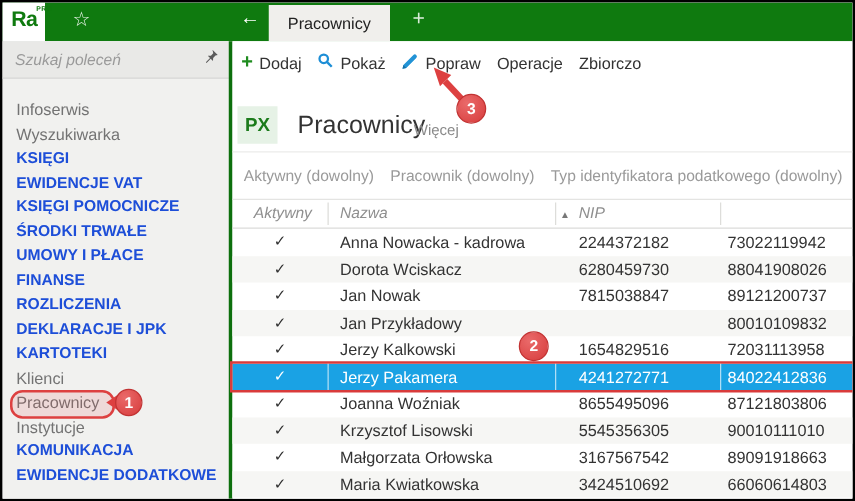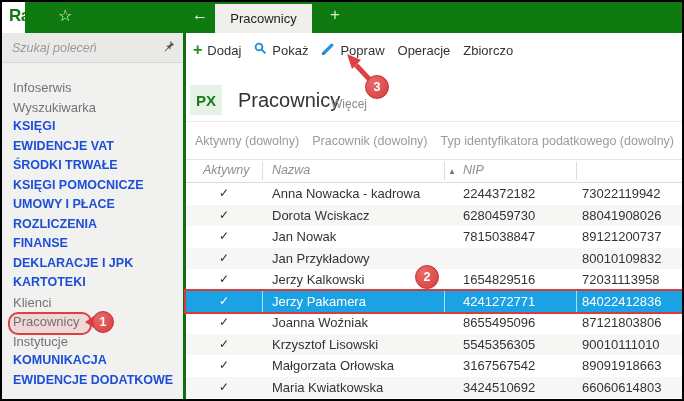--- a/index.html
+++ b/index.html
@@ -3,21 +3,21 @@
 <meta charset="utf-8">
 <style>
   html,body{margin:0;padding:0;background:#fff;}
   .screen{
     position:relative;width:684px;height:401px;box-sizing:border-box;
     border:2px solid #000;background:#fff;overflow:hidden;
     font-family:"Liberation Sans",sans-serif;
   }
   
   .topbar{position:absolute;left:0;top:0;width:680px;height:31px;background:#0f7a0f;}
-  .logo{position:absolute;left:0;top:0;width:23px;height:31px;background:#fff;cursor:pointer;}
+  .logo{position:absolute;left:0;top:0;width:34px;height:31px;background:#fff;cursor:pointer;}
   .logo .ra{position:absolute;left:7px;top:4px;font-size:17px;font-weight:bold;color:#0f7a0f;letter-spacing:-0.5px;}
   .logo .pro{position:absolute;left:27px;top:3px;font-size:5.5px;font-weight:bold;color:#0f7a0f;letter-spacing:.4px;}
   .star{position:absolute;left:56px;top:4px;font-size:16px;color:#eaf4ea;}
   .back{position:absolute;left:190px;top:4px;font-size:16px;color:#fff;}
   .tab{position:absolute;left:213px;top:2px;width:97px;height:29px;background:#f0efec;
        color:#222;font-size:13px;display:flex;align-items:center;justify-content:center;}
   .newtab{position:absolute;left:328px;top:3px;font-size:17px;color:#d9ecd9;font-weight:300;}
   
   .sidebar{position:absolute;left:0;top:31px;width:181px;height:366px;background:#f1f1ef;}
   .searchrow{height:30px;background:#e9e9e7;border-bottom:1px solid #d8d8d6;
@@ -105,25 +105,25 @@
         <svg width="13" height="13" viewBox="0 0 16 16">
             <path fill="#5a5a5a" d="M9.8 1l5.2 5.2-2.2.5-2.3 2.3-.2 3.1-2.2-2.2L4 14l-.7-.7 4.1-4.1L5.2 7l3.1-.2L10.6 4.5z"></path>
           </svg>
       </span>
     </div>
     <div class="nav">
       <div class="item">Infoserwis</div>
       <div class="item">Wyszukiwarka</div>
       <div class="section">KSIĘGI</div>
       <div class="section">EWIDENCJE VAT</div>
+      <div class="section">KSIĘGI POMOCNICZE</div>
       <div class="section">ŚRODKI TRWAŁE</div>
-      <div class="section">KSIĘGI POMOCNICZE</div>
       <div class="section">UMOWY I PŁACE</div>
+      <div class="section">FINANSE</div>
       <div class="section">ROZLICZENIA</div>
-      <div class="section">FINANSE</div>
       <div class="section">DEKLARACJE I JPK</div>
       <div class="section">KARTOTEKI</div>
       <div class="subitem">Klienci</div>
       <div class="subitem">Pracownicy</div>
       <div class="subitem">Instytucje</div>
       <div class="section">KOMUNIKACJA</div>
       <div class="section">EWIDENCJE DODATKOWE</div>
     </div>
   </div>
 

